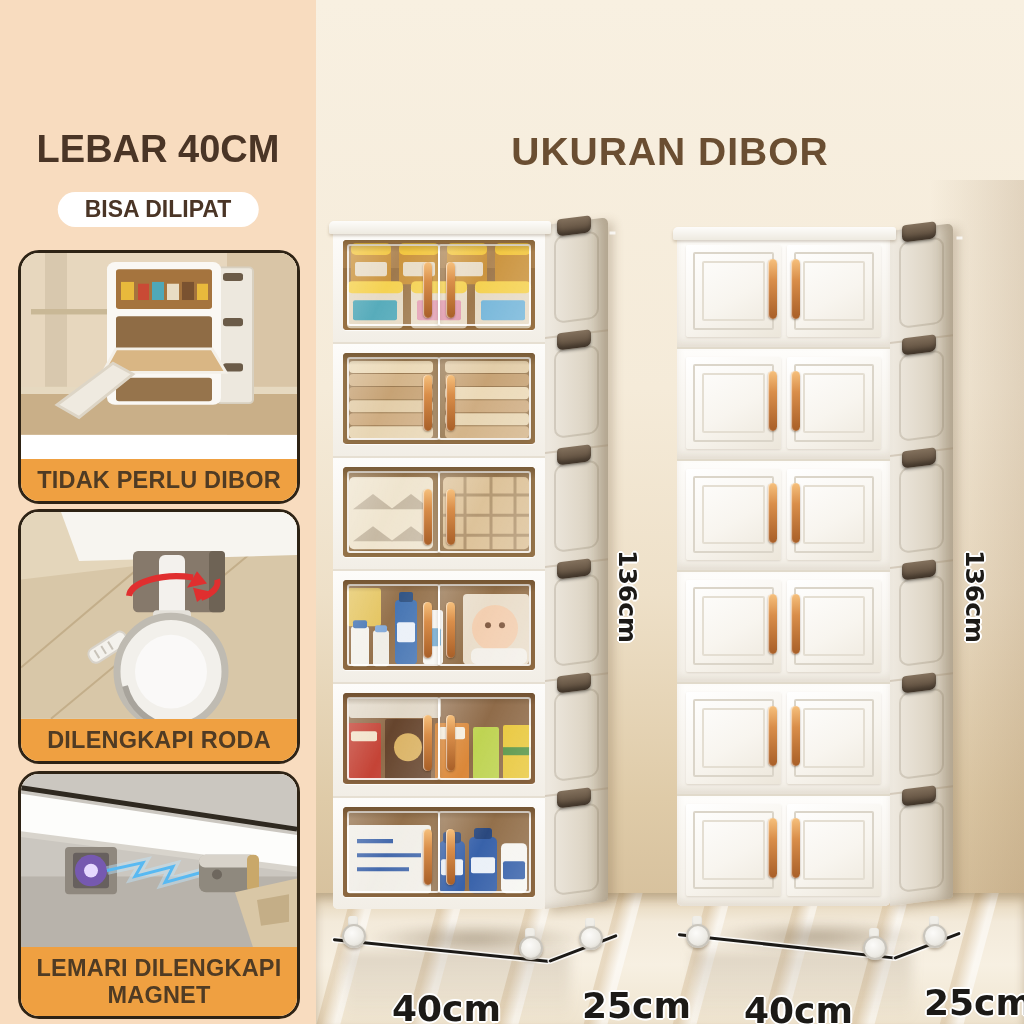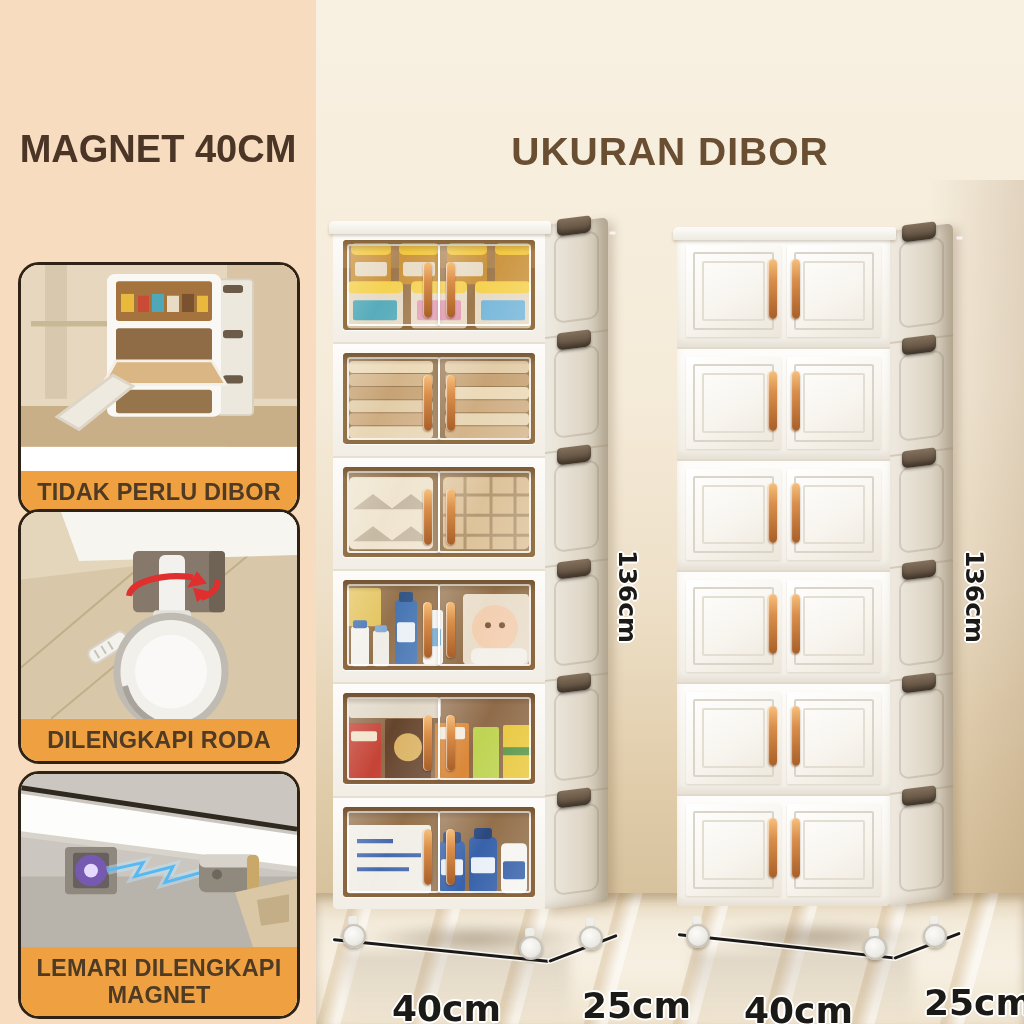--- a/index.html
+++ b/index.html
@@ -111,21 +111,21 @@
   
   .sidebar{position:absolute;left:0;top:0;width:316px;height:1024px;z-index:10;
     background:var(--c-sidebar_bg,#F8DCBF);}
   .sidebar-title{position:absolute;left:0;width:100%;top:128px;text-align:center;
     font-size:38px;font-weight:900;letter-spacing:0;color:var(--c-heading_brown,#4A3526);}
   .badge{position:absolute;top:192px;left:50%;transform:translateX(-50%);
     background:#FFFFFF;color:var(--c-heading_brown,#4A3526);font-size:23px;font-weight:700;
     padding:4px 27px;border-radius:19px;white-space:nowrap;}
   .card{position:absolute;left:18px;width:276px;display:flex;flex-direction:column;
     border:3px solid var(--c-card_border,#2E2315);border-radius:21px;overflow:hidden;background:#fff;}
-  .card.c1{top:262px;height:248px;gap:24px;} .card.c2{top:509px;height:249px;} .card.c3{top:771px;height:242px;}
+  .card.c1{top:250px;height:248px;gap:24px;} .card.c2{top:509px;height:249px;} .card.c3{top:771px;height:242px;}
   .photo{flex:1;position:relative;overflow:hidden;background:#E7D7BE;}
   .photo svg{position:absolute;inset:0;width:100%;height:100%;display:block;}
   .card-label{background:var(--c-accent_orange,#EFA041);color:#4F3B24;font-weight:800;
     font-size:23.5px;line-height:1.12;letter-spacing:.2px;text-align:center;
     display:flex;align-items:center;justify-content:center;padding:8px 6px;}
 </style>
 </head>
 <body>
 
 <div id="stage">
@@ -414,21 +414,22 @@
   <div class="wheel" style="left:922px;top:916px;"></div>
 
   <div class="dimline v vline-b"></div>
   <div class="dimlabel h hlabel-b">136cm</div>
   <div class="dimline wline-b"></div>
   <div class="dimlabel w wlabel-b">40cm</div>
   <div class="dimline dline-b"></div>
   <div class="dimlabel w dlabel-b">25cm</div>
 
   <div class="sidebar">
-    <div class="sidebar-title">MAGNET 40CM</div>
+    <div class="sidebar-title">LEBAR 40CM</div>
+    <div class="badge">BISA DILIPAT</div>
 
     <div class="card c1">
       <div class="photo">
         <svg viewBox="0 0 276 201" preserveAspectRatio="none">
           <rect width="276" height="201" fill="#E7D7BE"></rect>
           <rect x="206" width="70" height="201" fill="#D9C5A6"></rect>
           <rect x="24" width="22" height="150" fill="#D8C8AE"></rect>
           <rect y="148" width="276" height="8" fill="#E6D9C0"></rect>
           <rect y="156" width="276" height="45" fill="#C9AF88"></rect>
           <rect x="10" y="62" width="110" height="6" fill="#C9B896"></rect>

